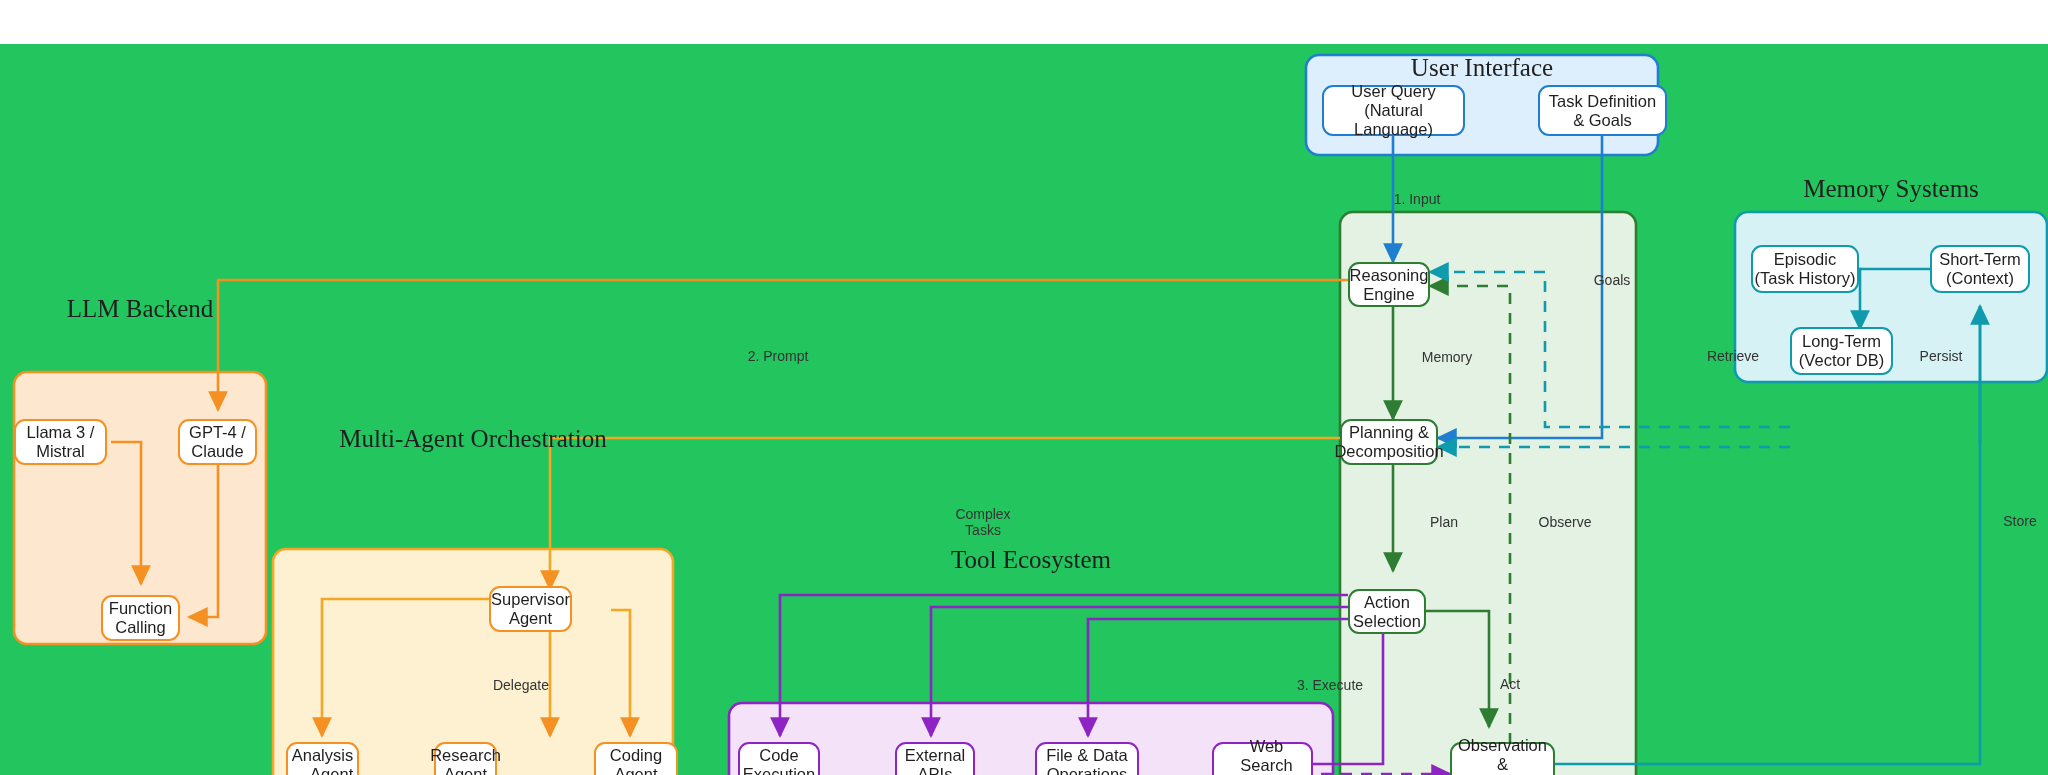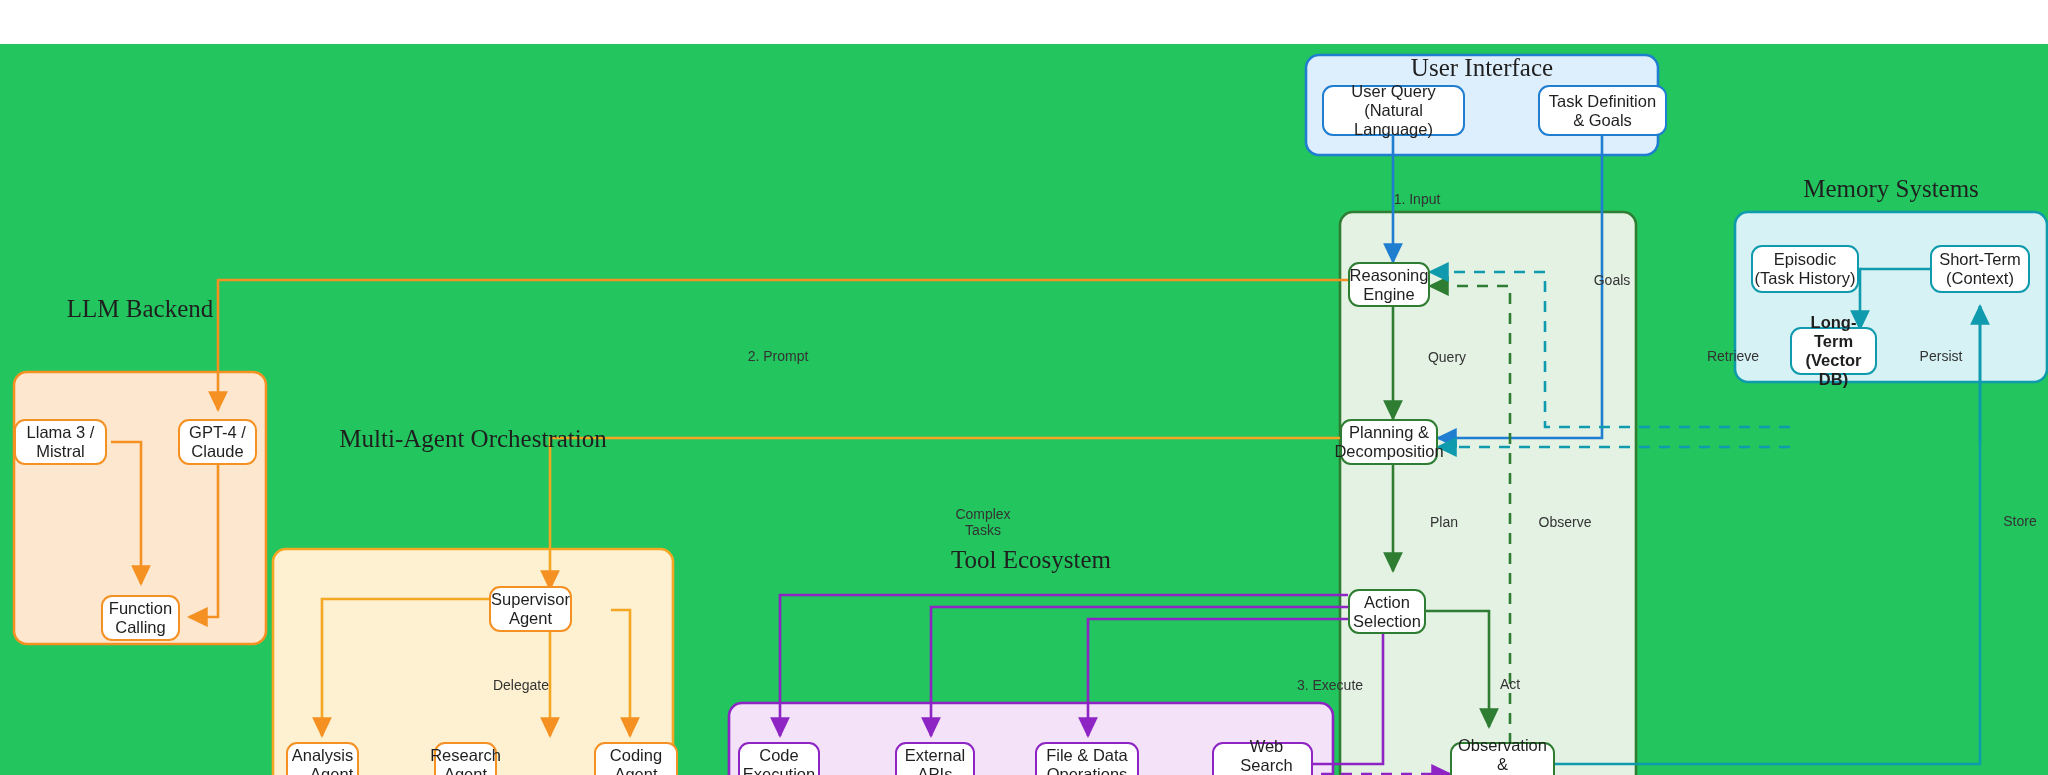--- a/index.html
+++ b/index.html
@@ -135,21 +135,21 @@
 Decomposition</div>
   <div class="node n-core" style="left:1348px;top:545px;width:78px;height:45px;">Action
 Selection</div>
   <div class="node n-core" style="left:1450px;top:698px;width:105px;height:45px;">Observation &amp;
 Reflection</div>
 
   <div class="node n-mem" style="left:1751px;top:201px;width:108px;height:48px;">Episodic
 (Task History)</div>
   <div class="node n-mem" style="left:1930px;top:201px;width:100px;height:48px;">Short-Term
 (Context)</div>
-  <div class="node n-mem" style="left:1790px;top:283px;width:87px;height:48px;font-weight:bold;">Long-Term
+  <div class="node n-mem" style="left:1790px;top:283px;width:103px;height:48px;">Long-Term
 (Vector DB)</div>
 
   <div class="node n-llm" style="left:14px;top:375px;width:93px;height:46px;">Llama 3 /
 Mistral</div>
   <div class="node n-llm" style="left:178px;top:375px;width:79px;height:46px;">GPT-4 /
 Claude</div>
   <div class="node n-llm" style="left:101px;top:551px;width:79px;height:46px;">Function
 Calling</div>
 
   <div class="node n-orch" style="left:489px;top:542px;width:83px;height:46px;">Supervisor
@@ -165,21 +165,21 @@
 Execution</div>
   <div class="node n-tool" style="left:895px;top:698px;width:80px;height:46px;">External
 APIs</div>
   <div class="node n-tool" style="left:1035px;top:698px;width:104px;height:46px;">File &amp; Data
 Operations</div>
   <div class="node n-tool" style="left:1212px;top:698px;width:101px;height:46px;padding-left:8px;">Web Search
 &amp; Browsing</div>
 
   <div class="edge-label" style="left:1417px;top:155px;">1. Input</div>
   <div class="edge-label" style="left:1612px;top:236px;">Goals</div>
-  <div class="edge-label" style="left:1447px;top:313px;">Query</div>
+  <div class="edge-label" style="left:1447px;top:313px;">Memory</div>
   <div class="edge-label" style="left:1444px;top:478px;">Plan</div>
   <div class="edge-label" style="left:1510px;top:640px;">Act</div>
   <div class="edge-label" style="left:1565px;top:478px;">Observe</div>
   <div class="edge-label" style="left:778px;top:312px;">2. Prompt</div>
   <div class="edge-label" style="left:983px;top:478px;">Complex
 Tasks</div>
   <div class="edge-label" style="left:1330px;top:641px;">3. Execute</div>
   <div class="edge-label" style="left:521px;top:641px;">Delegate</div>
   <div class="edge-label" style="left:1733px;top:312px;">Retrieve</div>
   <div class="edge-label" style="left:1941px;top:312px;">Persist</div>

